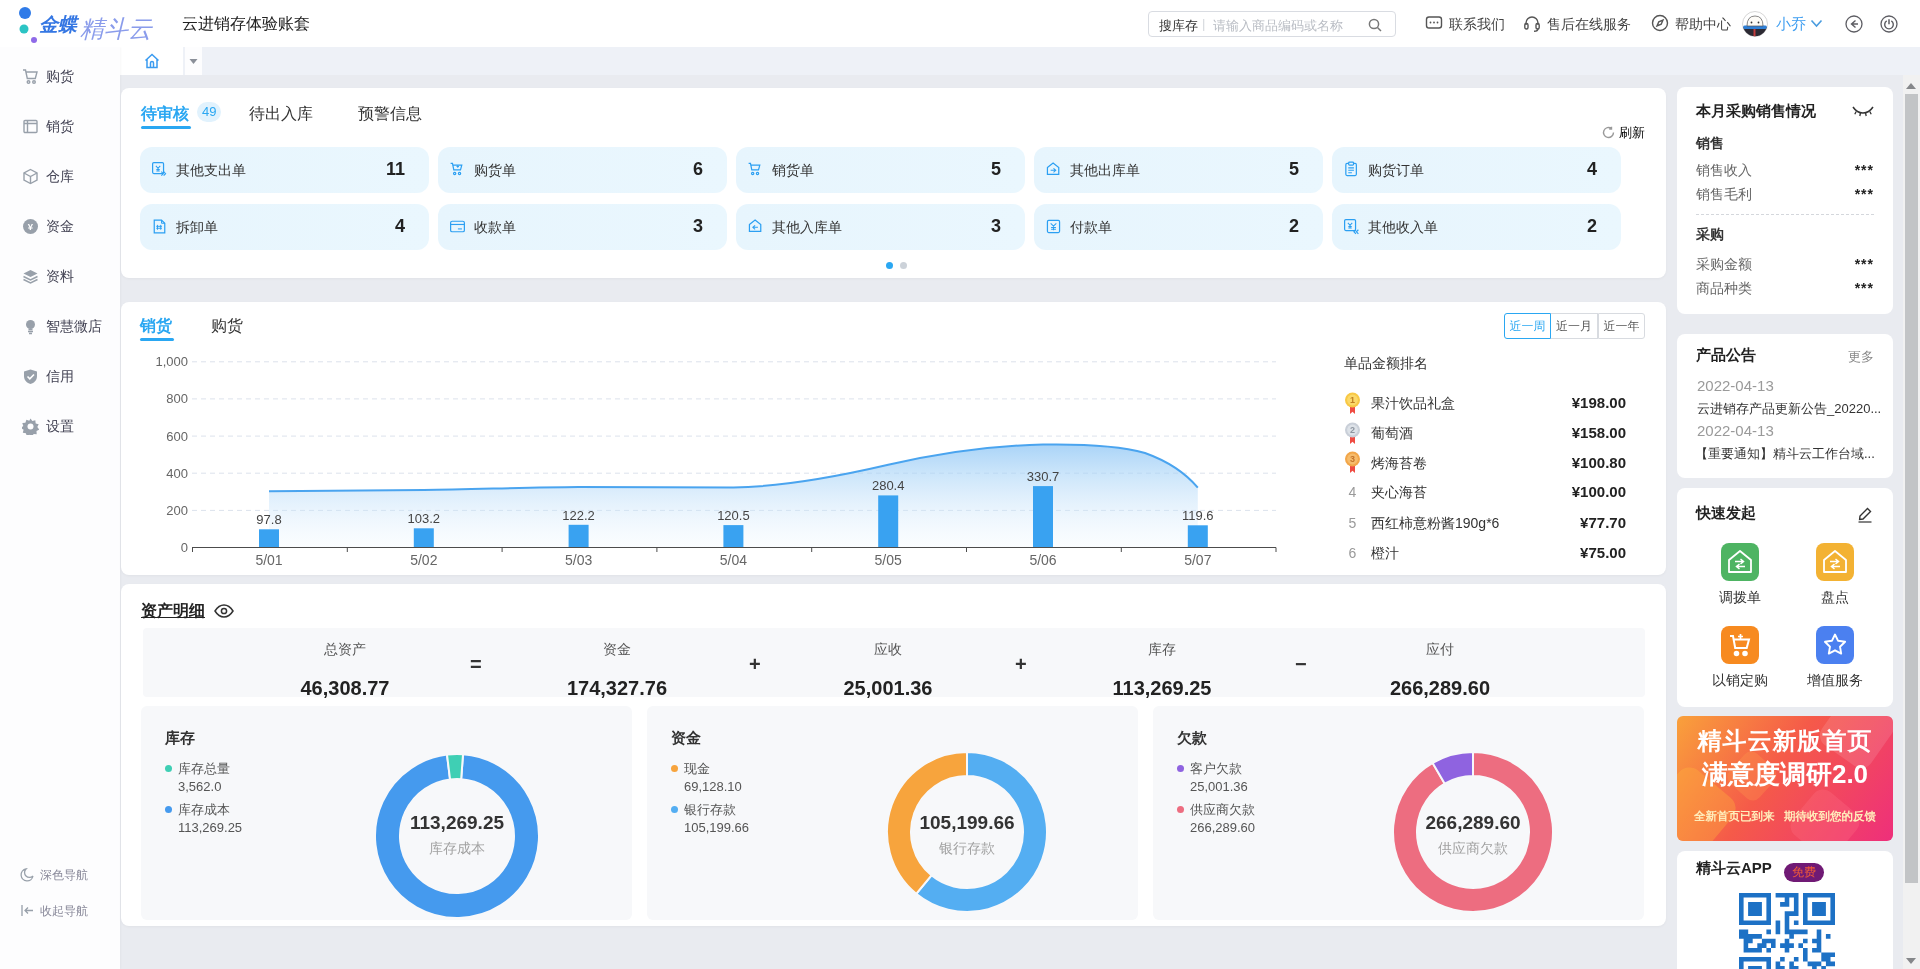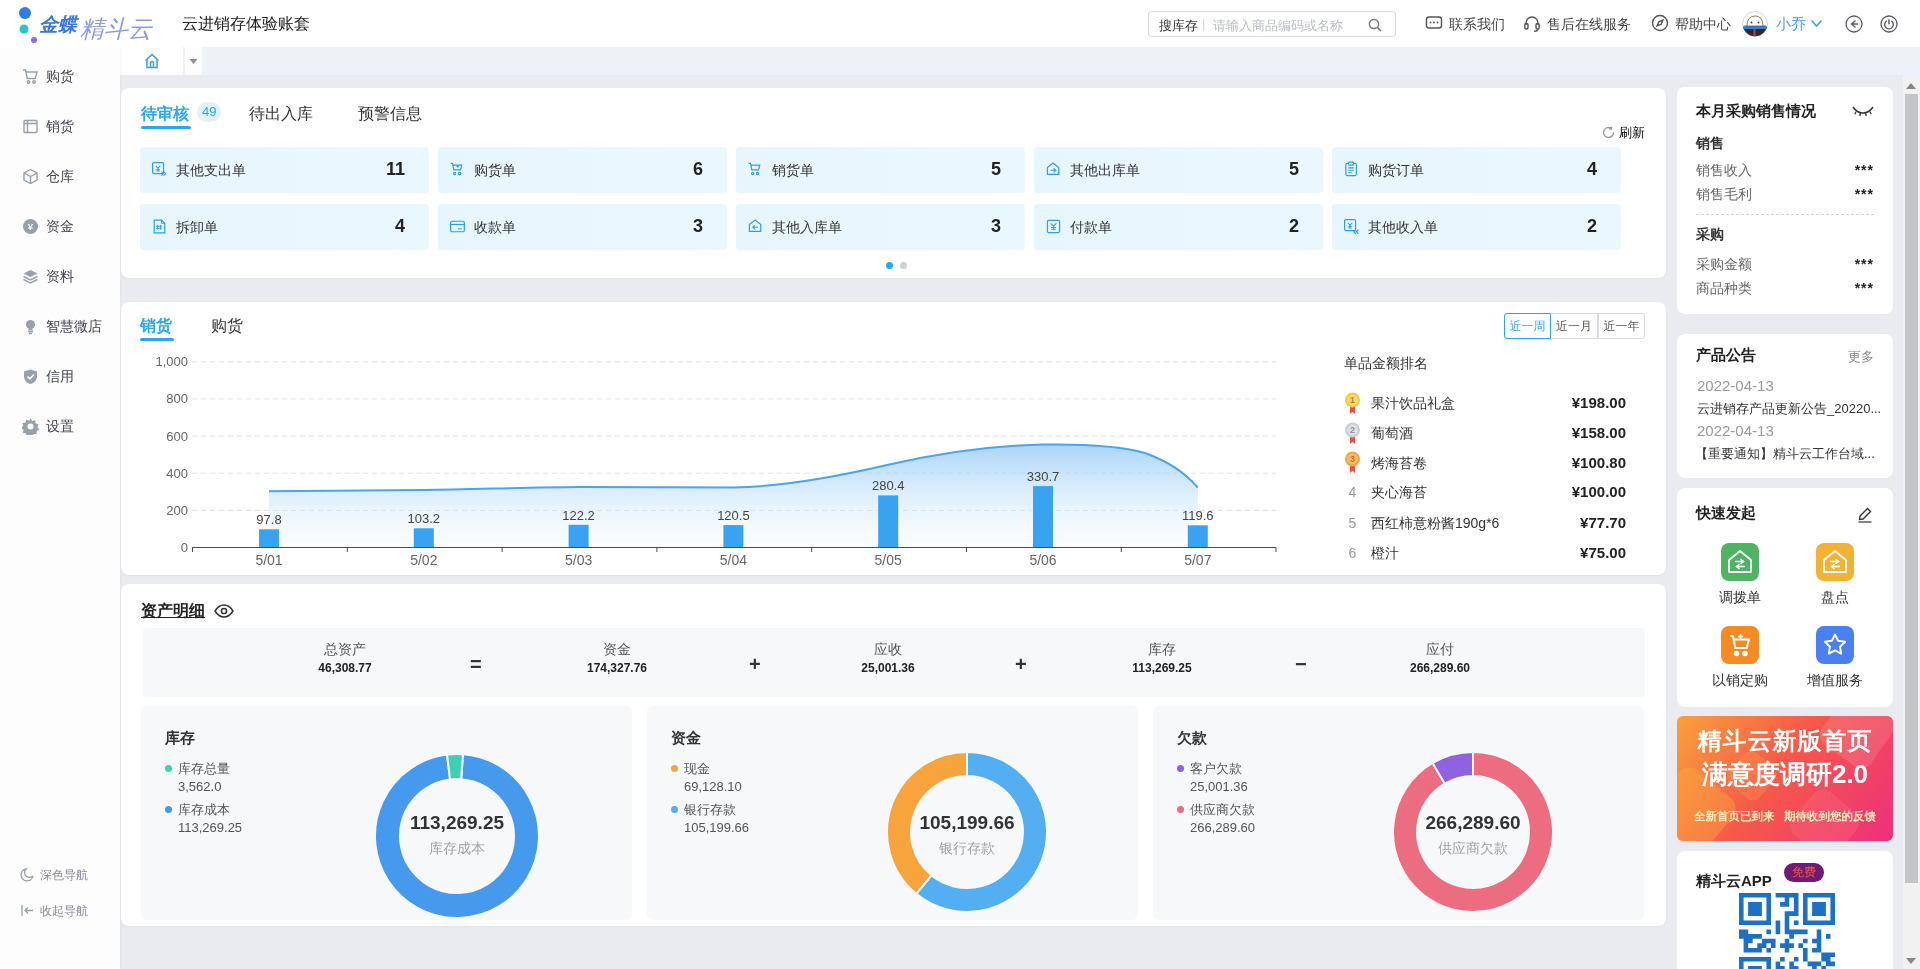--- a/index.html
+++ b/index.html
@@ -19,34 +19,34 @@
 #crumb .dd { position:absolute; left:65px; top:0; width:17px; height:28px; background:#fdfdfe; }
 
 #side { position:absolute; left:0; top:47px; width:120px; height:922px; background:#fdfdfe; box-shadow:1px 0 2px rgba(0,0,0,0.03); }
 .sitem { position:absolute; left:22px; height:20px; font-size:14px; color:#445; white-space:nowrap; }
 .sitem svg { vertical-align:-4px; margin-right:7px; }
 .sbot { position:absolute; left:20px; font-size:12px; color:#889; white-space:nowrap; }
 .sbot svg { vertical-align:-3px; margin-right:5px; }
 
 .tabtxt { font-size:16px; color:#333; position:absolute; top:0; }
 .tabact { color:#2aa7f2; font-weight:bold; }
-.tile { position:absolute; width:289px; height:46px; background:linear-gradient(90deg,#e7f5fd,#eaf7fe); border-radius:4px; }
+.tile { position:absolute; width:289px; height:46px; background:linear-gradient(90deg,#e7f5fd,#eaf7fe); border-radius:12px; }
 .tile .tl { position:absolute; left:36px; top:15px; font-size:14px; color:#333; }
 .tile .tn { position:absolute; right:24px; top:12px; font-size:18px; font-weight:bold; color:#222; }
 .tile svg { position:absolute; left:11px; top:14px; }
 
 .rname { position:absolute; left:1250px; font-size:14px; color:#333; }
 .rprice { position:absolute; right:40px; font-size:15px; font-weight:bold; color:#222; text-align:right; }
 .rnum { position:absolute; left:1223px; width:17px; text-align:center; font-size:14px; color:#999; }
 .rmedal { position:absolute; left:1223px; width:17px; height:24px; }
 
 .legdot { display:inline-block; width:7px; height:7px; border-radius:50%; margin-right:6px; vertical-align:1px; }
 .fcol { position:absolute; top:0; width:140px; text-align:center; }
 .fcol .l1 { font-size:14px; color:#555; }
-.fcol .l2 { font-size:12px; font-weight:bold; color:#222; margin-top:2px; }
+.fcol .l2 { font-size:20px; font-weight:bold; color:#222; margin-top:18px; }
 .fop { position:absolute; top:12px; font-size:20px; font-weight:bold; color:#333; }
 .subcard { position:absolute; top:122px; width:491px; height:214px; background:#f7f8fa; border-radius:6px; overflow:hidden; }
 .subcard .sct { position:absolute; left:24px; top:23px; font-size:15px; font-weight:bold; color:#333; }
 .subcard .lg { position:absolute; left:24px; font-size:13px; color:#555; }
 .subcard .lgv { position:absolute; left:37px; font-size:13px; color:#555; }
 .dcv { position:absolute; width:170px; text-align:center; font-size:19px; font-weight:bold; color:#333; }
 .dcl { position:absolute; width:170px; text-align:center; font-size:14px; color:#a2a2a2; }
 
 .rp { position:absolute; left:1677px; width:216px; background:#fff; border-radius:8px; }
 .rrow { position:absolute; left:19px; width:178px; font-size:14px; color:#666; }
@@ -514,21 +514,21 @@
   <div class="abs" id="banner" style="left:1677px; top:716px; width:216px; height:125px; border-radius:6px; overflow:hidden; background:linear-gradient(125deg,#f9a13b 0%,#f55a49 45%,#ee2f7b 100%);">
     <div class="abs" style="left:-20px; top:60px; width:70px; height:70px; background:rgba(255,180,60,0.35); border-radius:14px; transform:rotate(40deg);"></div>
     <div class="abs" style="left:150px; top:-15px; width:60px; height:60px; background:rgba(255,255,255,0.12); border-radius:12px; transform:rotate(35deg);"></div>
     <div class="abs" style="left:120px; top:80px; width:56px; height:56px; background:rgba(255,120,140,0.25); border-radius:12px; transform:rotate(40deg);"></div>
     <div class="abs" style="left:55px; top:40px; width:40px; height:40px; background:rgba(255,160,80,0.28); border-radius:9px; transform:rotate(42deg);"></div>
     <div class="abs" style="left:0; top:9px; width:216px; text-align:center; font-size:24px; font-weight:bold; color:#fff; letter-spacing:1px;">精斗云新版首页</div>
     <div class="abs" style="left:0; top:41px; width:216px; text-align:center; font-size:26px; font-weight:bold; color:#fff;">满意度调研2.0</div>
     <div class="abs" style="left:0; top:93px; width:216px; text-align:center; font-size:11.5px; font-weight:bold; color:#ffedbb;">全新首页已到来&nbsp;&nbsp;&nbsp;期待收到您的反馈</div>
   </div>
   <div class="rp" id="rpD" style="top:851px; height:118px; border-radius:8px 8px 0 0; overflow:hidden;">
-    <div class="abs" style="left:19px; top:21px; font-size:15px; font-weight:bold; color:#222;">精斗云APP</div>
+    <div class="abs" style="left:19px; top:8px; font-size:15px; font-weight:bold; color:#222;">精斗云APP</div>
     <div class="abs" style="left:107px; top:12px; width:40px; height:19px; background:#701a75; border-radius:10px; text-align:center; line-height:19px; font-size:12px; color:#f25b38;">免费</div>
     <svg class="abs" style="left:62px; top:42px;" width="96" height="96" viewBox="0 0 96 96">
         <path fill="#1d71c5" d="M0.0 0.0h4.6v4.6h-4.6zM4.6 0.0h4.6v4.6h-4.6zM9.1 0.0h4.6v4.6h-4.6zM13.7 0.0h4.6v4.6h-4.6zM18.3 0.0h4.6v4.6h-4.6zM22.9 0.0h4.6v4.6h-4.6zM27.4 0.0h4.6v4.6h-4.6zM36.6 0.0h4.6v4.6h-4.6zM41.1 0.0h4.6v4.6h-4.6zM45.7 0.0h4.6v4.6h-4.6zM50.3 0.0h4.6v4.6h-4.6zM54.9 0.0h4.6v4.6h-4.6zM64.0 0.0h4.6v4.6h-4.6zM68.6 0.0h4.6v4.6h-4.6zM73.1 0.0h4.6v4.6h-4.6zM77.7 0.0h4.6v4.6h-4.6zM82.3 0.0h4.6v4.6h-4.6zM86.9 0.0h4.6v4.6h-4.6zM91.4 0.0h4.6v4.6h-4.6zM0.0 4.6h4.6v4.6h-4.6zM27.4 4.6h4.6v4.6h-4.6zM45.7 4.6h4.6v4.6h-4.6zM54.9 4.6h4.6v4.6h-4.6zM64.0 4.6h4.6v4.6h-4.6zM91.4 4.6h4.6v4.6h-4.6zM0.0 9.1h4.6v4.6h-4.6zM9.1 9.1h4.6v4.6h-4.6zM13.7 9.1h4.6v4.6h-4.6zM18.3 9.1h4.6v4.6h-4.6zM27.4 9.1h4.6v4.6h-4.6zM41.1 9.1h4.6v4.6h-4.6zM45.7 9.1h4.6v4.6h-4.6zM54.9 9.1h4.6v4.6h-4.6zM64.0 9.1h4.6v4.6h-4.6zM73.1 9.1h4.6v4.6h-4.6zM77.7 9.1h4.6v4.6h-4.6zM82.3 9.1h4.6v4.6h-4.6zM91.4 9.1h4.6v4.6h-4.6zM0.0 13.7h4.6v4.6h-4.6zM9.1 13.7h4.6v4.6h-4.6zM13.7 13.7h4.6v4.6h-4.6zM18.3 13.7h4.6v4.6h-4.6zM27.4 13.7h4.6v4.6h-4.6zM54.9 13.7h4.6v4.6h-4.6zM64.0 13.7h4.6v4.6h-4.6zM73.1 13.7h4.6v4.6h-4.6zM77.7 13.7h4.6v4.6h-4.6zM82.3 13.7h4.6v4.6h-4.6zM91.4 13.7h4.6v4.6h-4.6zM0.0 18.3h4.6v4.6h-4.6zM9.1 18.3h4.6v4.6h-4.6zM13.7 18.3h4.6v4.6h-4.6zM18.3 18.3h4.6v4.6h-4.6zM27.4 18.3h4.6v4.6h-4.6zM45.7 18.3h4.6v4.6h-4.6zM50.3 18.3h4.6v4.6h-4.6zM54.9 18.3h4.6v4.6h-4.6zM64.0 18.3h4.6v4.6h-4.6zM73.1 18.3h4.6v4.6h-4.6zM77.7 18.3h4.6v4.6h-4.6zM82.3 18.3h4.6v4.6h-4.6zM91.4 18.3h4.6v4.6h-4.6zM0.0 22.9h4.6v4.6h-4.6zM27.4 22.9h4.6v4.6h-4.6zM45.7 22.9h4.6v4.6h-4.6zM64.0 22.9h4.6v4.6h-4.6zM91.4 22.9h4.6v4.6h-4.6zM0.0 27.4h4.6v4.6h-4.6zM4.6 27.4h4.6v4.6h-4.6zM9.1 27.4h4.6v4.6h-4.6zM13.7 27.4h4.6v4.6h-4.6zM18.3 27.4h4.6v4.6h-4.6zM22.9 27.4h4.6v4.6h-4.6zM27.4 27.4h4.6v4.6h-4.6zM36.6 27.4h4.6v4.6h-4.6zM45.7 27.4h4.6v4.6h-4.6zM54.9 27.4h4.6v4.6h-4.6zM64.0 27.4h4.6v4.6h-4.6zM68.6 27.4h4.6v4.6h-4.6zM73.1 27.4h4.6v4.6h-4.6zM77.7 27.4h4.6v4.6h-4.6zM82.3 27.4h4.6v4.6h-4.6zM86.9 27.4h4.6v4.6h-4.6zM91.4 27.4h4.6v4.6h-4.6zM36.6 32.0h4.6v4.6h-4.6zM45.7 32.0h4.6v4.6h-4.6zM0.0 36.6h4.6v4.6h-4.6zM4.6 36.6h4.6v4.6h-4.6zM27.4 36.6h4.6v4.6h-4.6zM36.6 36.6h4.6v4.6h-4.6zM45.7 36.6h4.6v4.6h-4.6zM50.3 36.6h4.6v4.6h-4.6zM54.9 36.6h4.6v4.6h-4.6zM59.4 36.6h4.6v4.6h-4.6zM64.0 36.6h4.6v4.6h-4.6zM77.7 36.6h4.6v4.6h-4.6zM0.0 41.1h4.6v4.6h-4.6zM4.6 41.1h4.6v4.6h-4.6zM9.1 41.1h4.6v4.6h-4.6zM13.7 41.1h4.6v4.6h-4.6zM18.3 41.1h4.6v4.6h-4.6zM50.3 41.1h4.6v4.6h-4.6zM77.7 41.1h4.6v4.6h-4.6zM86.9 41.1h4.6v4.6h-4.6zM4.6 45.7h4.6v4.6h-4.6zM9.1 45.7h4.6v4.6h-4.6zM22.9 45.7h4.6v4.6h-4.6zM27.4 45.7h4.6v4.6h-4.6zM32.0 45.7h4.6v4.6h-4.6zM45.7 45.7h4.6v4.6h-4.6zM64.0 45.7h4.6v4.6h-4.6zM73.1 45.7h4.6v4.6h-4.6zM77.7 45.7h4.6v4.6h-4.6zM4.6 50.3h4.6v4.6h-4.6zM18.3 50.3h4.6v4.6h-4.6zM22.9 50.3h4.6v4.6h-4.6zM32.0 50.3h4.6v4.6h-4.6zM41.1 50.3h4.6v4.6h-4.6zM45.7 50.3h4.6v4.6h-4.6zM50.3 50.3h4.6v4.6h-4.6zM59.4 50.3h4.6v4.6h-4.6zM77.7 50.3h4.6v4.6h-4.6zM4.6 54.9h4.6v4.6h-4.6zM9.1 54.9h4.6v4.6h-4.6zM13.7 54.9h4.6v4.6h-4.6zM18.3 54.9h4.6v4.6h-4.6zM27.4 54.9h4.6v4.6h-4.6zM45.7 54.9h4.6v4.6h-4.6zM64.0 54.9h4.6v4.6h-4.6zM73.1 54.9h4.6v4.6h-4.6zM77.7 54.9h4.6v4.6h-4.6zM64.0 59.4h4.6v4.6h-4.6zM82.3 59.4h4.6v4.6h-4.6zM86.9 59.4h4.6v4.6h-4.6zM91.4 59.4h4.6v4.6h-4.6zM0.0 64.0h4.6v4.6h-4.6zM4.6 64.0h4.6v4.6h-4.6zM9.1 64.0h4.6v4.6h-4.6zM13.7 64.0h4.6v4.6h-4.6zM18.3 64.0h4.6v4.6h-4.6zM22.9 64.0h4.6v4.6h-4.6zM27.4 64.0h4.6v4.6h-4.6zM41.1 64.0h4.6v4.6h-4.6zM54.9 64.0h4.6v4.6h-4.6zM64.0 64.0h4.6v4.6h-4.6zM82.3 64.0h4.6v4.6h-4.6zM86.9 64.0h4.6v4.6h-4.6zM0.0 68.6h4.6v4.6h-4.6zM27.4 68.6h4.6v4.6h-4.6zM36.6 68.6h4.6v4.6h-4.6zM50.3 68.6h4.6v4.6h-4.6zM68.6 68.6h4.6v4.6h-4.6zM73.1 68.6h4.6v4.6h-4.6zM77.7 68.6h4.6v4.6h-4.6zM86.9 68.6h4.6v4.6h-4.6zM91.4 68.6h4.6v4.6h-4.6zM0.0 73.1h4.6v4.6h-4.6zM9.1 73.1h4.6v4.6h-4.6zM13.7 73.1h4.6v4.6h-4.6zM18.3 73.1h4.6v4.6h-4.6zM27.4 73.1h4.6v4.6h-4.6zM36.6 73.1h4.6v4.6h-4.6zM41.1 73.1h4.6v4.6h-4.6zM50.3 73.1h4.6v4.6h-4.6zM54.9 73.1h4.6v4.6h-4.6zM73.1 73.1h4.6v4.6h-4.6zM82.3 73.1h4.6v4.6h-4.6zM0.0 77.7h4.6v4.6h-4.6zM9.1 77.7h4.6v4.6h-4.6zM13.7 77.7h4.6v4.6h-4.6zM18.3 77.7h4.6v4.6h-4.6zM27.4 77.7h4.6v4.6h-4.6zM36.6 77.7h4.6v4.6h-4.6zM41.1 77.7h4.6v4.6h-4.6zM45.7 77.7h4.6v4.6h-4.6zM50.3 77.7h4.6v4.6h-4.6zM54.9 77.7h4.6v4.6h-4.6zM64.0 77.7h4.6v4.6h-4.6zM73.1 77.7h4.6v4.6h-4.6zM77.7 77.7h4.6v4.6h-4.6zM82.3 77.7h4.6v4.6h-4.6zM86.9 77.7h4.6v4.6h-4.6zM91.4 77.7h4.6v4.6h-4.6zM0.0 82.3h4.6v4.6h-4.6zM9.1 82.3h4.6v4.6h-4.6zM13.7 82.3h4.6v4.6h-4.6zM18.3 82.3h4.6v4.6h-4.6zM27.4 82.3h4.6v4.6h-4.6zM45.7 82.3h4.6v4.6h-4.6zM64.0 82.3h4.6v4.6h-4.6zM82.3 82.3h4.6v4.6h-4.6zM86.9 82.3h4.6v4.6h-4.6zM91.4 82.3h4.6v4.6h-4.6zM0.0 86.9h4.6v4.6h-4.6zM27.4 86.9h4.6v4.6h-4.6zM41.1 86.9h4.6v4.6h-4.6zM45.7 86.9h4.6v4.6h-4.6zM50.3 86.9h4.6v4.6h-4.6zM59.4 86.9h4.6v4.6h-4.6zM64.0 86.9h4.6v4.6h-4.6zM68.6 86.9h4.6v4.6h-4.6zM86.9 86.9h4.6v4.6h-4.6zM0.0 91.4h4.6v4.6h-4.6zM4.6 91.4h4.6v4.6h-4.6zM9.1 91.4h4.6v4.6h-4.6zM13.7 91.4h4.6v4.6h-4.6zM18.3 91.4h4.6v4.6h-4.6zM22.9 91.4h4.6v4.6h-4.6zM27.4 91.4h4.6v4.6h-4.6zM36.6 91.4h4.6v4.6h-4.6zM41.1 91.4h4.6v4.6h-4.6zM45.7 91.4h4.6v4.6h-4.6zM50.3 91.4h4.6v4.6h-4.6zM54.9 91.4h4.6v4.6h-4.6zM59.4 91.4h4.6v4.6h-4.6zM64.0 91.4h4.6v4.6h-4.6zM68.6 91.4h4.6v4.6h-4.6z"></path>
       </svg>
   </div>
   <div class="abs" id="scrollbar" style="left:1903px; top:75px; width:17px; height:894px; background:#f1f1f1;">
     <div class="abs" style="left:3px; top:8px; width:0; height:0; border-left:5.5px solid transparent; border-right:5.5px solid transparent; border-bottom:6px solid #85878a;"></div>
     <div class="abs" style="left:2px; top:19px; width:13px; height:789px; background:#c2c4c6;"></div>
     <div class="abs" style="left:3px; top:883px; width:0; height:0; border-left:5.5px solid transparent; border-right:5.5px solid transparent; border-top:6px solid #85878a;"></div>
   </div>

